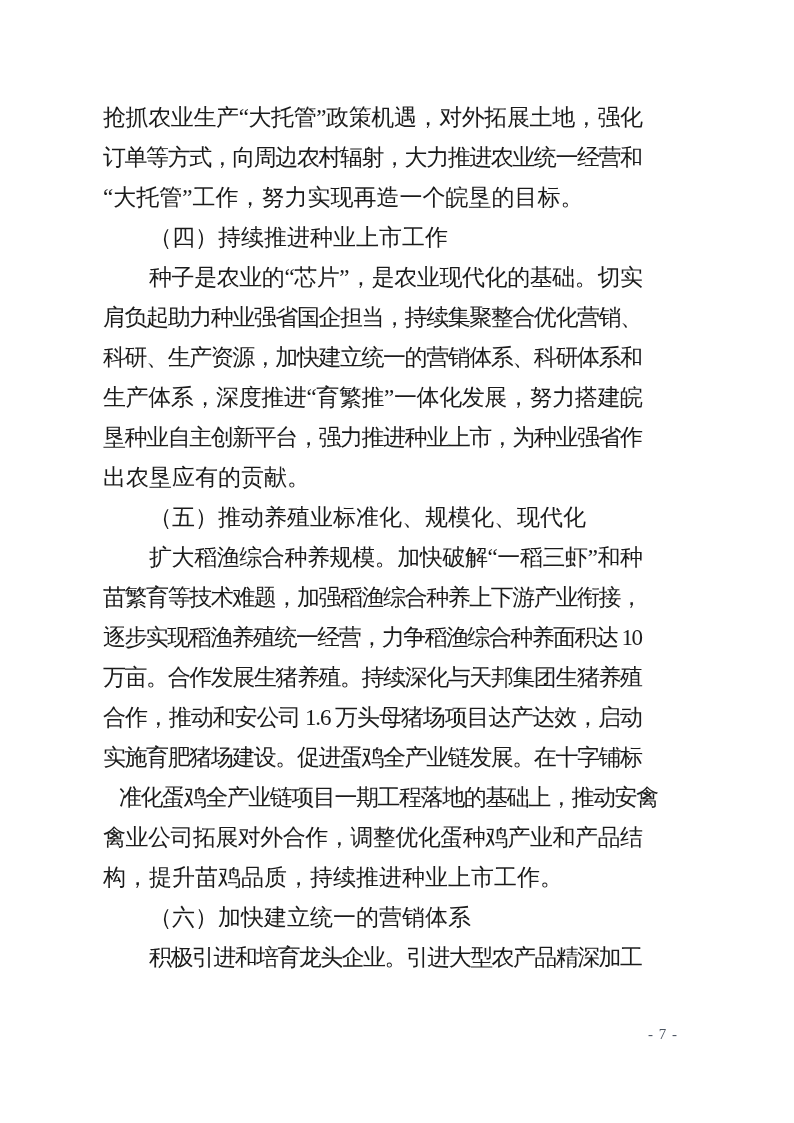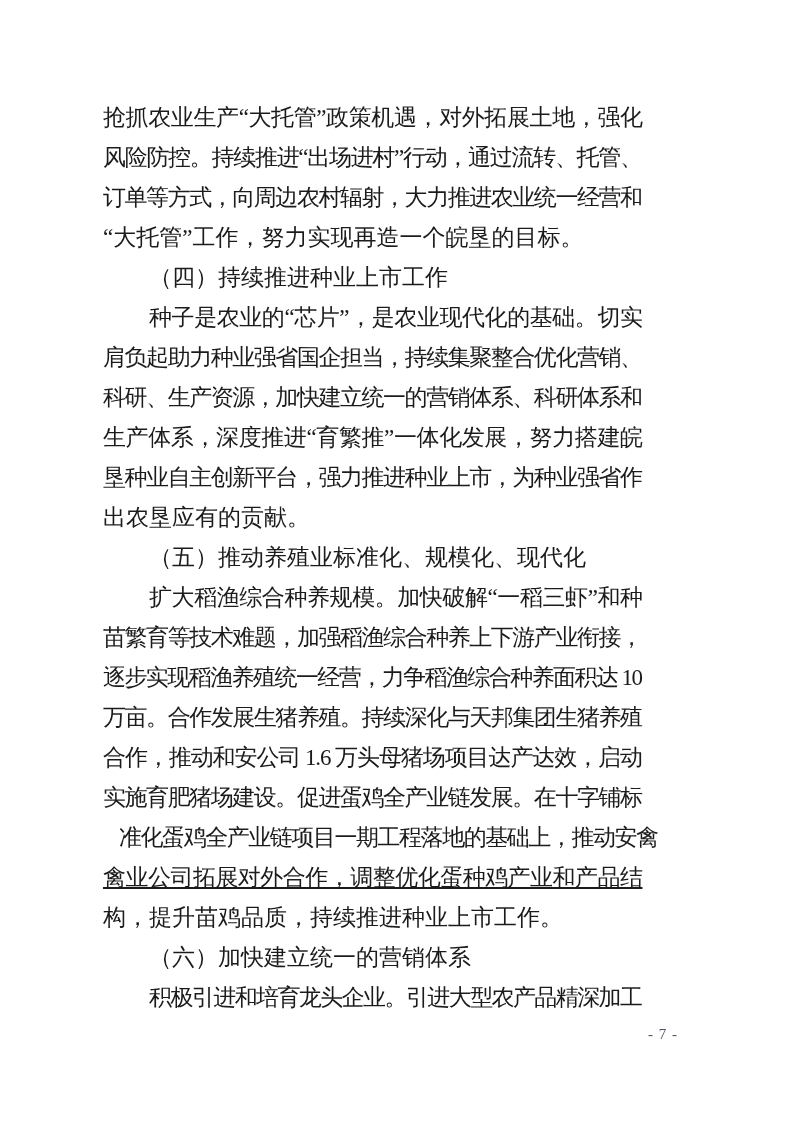--- a/index.html
+++ b/index.html
@@ -44,37 +44,36 @@
     letter-spacing: 1px;
     color: #4a5360;
   }
 </style>
 </head>
 <body>
 
 <div class="page">
   <div class="text-block">
       <div class="line"><span style="letter-spacing: -0.392578px;">抢抓农业生产“大托管”政策机遇，对外拓展土地，强化</span></div>
-      <div class="line"><span style="letter-spacing: -1.29688px;">风险防控。持续推进“出场进村”行动，通过流转、托管、</span></div>
       <div class="line"><span style="letter-spacing: -1.45833px;">订单等方式，向周边农村辐射，大力推进农业统一经营和</span></div>
       <div class="line"><span>“大托管”工作，努力实现再造一个皖垦的目标。</span></div>
       <div class="line"><span class="indent">（四）持续推进种业上市工作</span></div>
       <div class="line"><span class="indent" style="letter-spacing: -0.428267px;">种子是农业的“芯片”，是农业现代化的基础。切实</span></div>
       <div class="line"><span style="letter-spacing: -1.45833px;">肩负起助力种业强省国企担当，持续集聚整合优化营销、</span></div>
       <div class="line"><span style="letter-spacing: -1.45833px;">科研、生产资源，加快建立统一的营销体系、科研体系和</span></div>
       <div class="line"><span style="letter-spacing: -0.392578px;">生产体系，深度推进“育繁推”一体化发展，努力搭建皖</span></div>
       <div class="line"><span style="letter-spacing: -1.45833px;">垦种业自主创新平台，强力推进种业上市，为种业强省作</span></div>
       <div class="line"><span>出农垦应有的贡献。</span></div>
       <div class="line"><span class="indent">（五）推动养殖业标准化、规模化、现代化</span></div>
       <div class="line"><span class="indent" style="letter-spacing: -0.428267px;">扩大稻渔综合种养规模。加快破解“一稻三虾”和种</span></div>
       <div class="line"><span style="letter-spacing: -1.45833px;">苗繁育等技术难题，加强稻渔综合种养上下游产业衔接，</span></div>
       <div class="line"><span style="letter-spacing: -1.56731px;">逐步实现稻渔养殖统一经营，力争稻渔综合种养面积达 10</span></div>
       <div class="line"><span style="letter-spacing: -1.45833px;">万亩。合作发展生猪养殖。持续深化与天邦集团生猪养殖</span></div>
       <div class="line"><span style="letter-spacing: -1.08333px;">合作，推动和安公司 1.6 万头母猪场项目达产达效，启动</span></div>
       <div class="line"><span style="letter-spacing: -1.45833px;">实施育肥猪场建设。促进蛋鸡全产业链发展。在十字铺标</span></div>
       <div class="line"><span style="letter-spacing: -1.45833px; margin-left: 16px;">准化蛋鸡全产业链项目一期工程落地的基础上，推动安禽</span></div>
-      <div class="line"><span style="letter-spacing: -0.521739px; text-decoration: underline;">禽业公司拓展对外合作，调整优化蛋种鸡产业和产品结</span></div>
+      <div class="line"><span style="letter-spacing: -0.521739px;">禽业公司拓展对外合作，调整优化蛋种鸡产业和产品结</span></div>
       <div class="line"><span>构，提升苗鸡品质，持续推进种业上市工作。</span></div>
       <div class="line"><span class="indent">（六）加快建立统一的营销体系</span></div>
       <div class="line"><span class="indent" style="letter-spacing: -1.59091px;">积极引进和培育龙头企业。引进大型农产品精深加工</span></div>
     </div>
   <div class="page-number">- 7 -</div>
 </div>
 
 </body></html>

